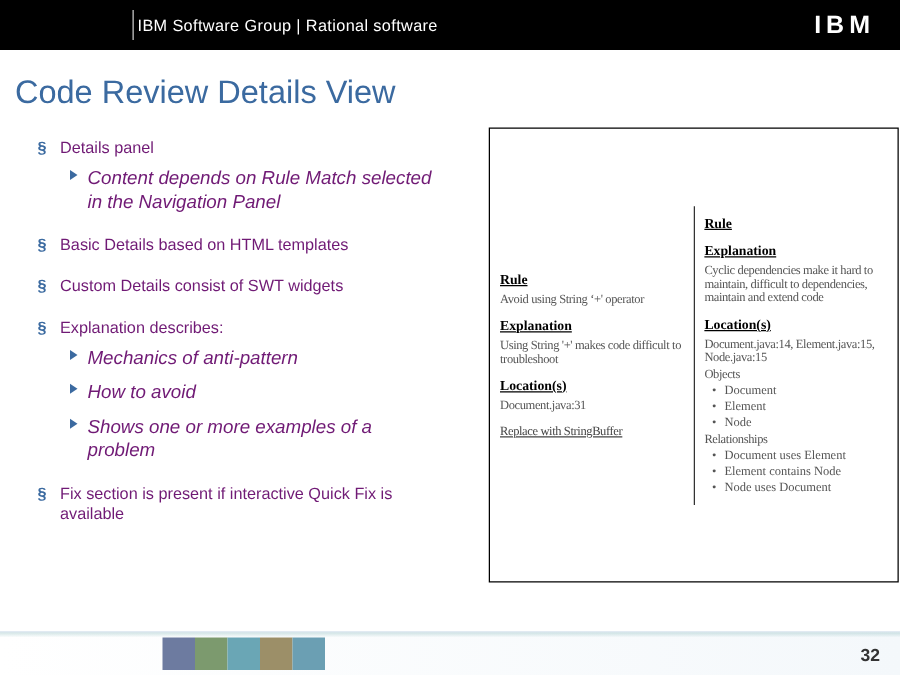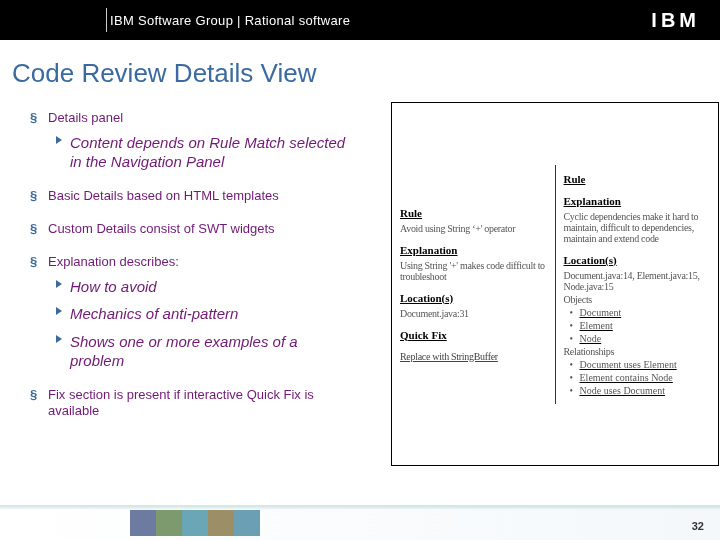--- a/index.html
+++ b/index.html
@@ -140,21 +140,20 @@
   }
   .panel .link {
     text-decoration: underline;
     color: #444;
     margin-top: 10px;
   }
   .panel ul.blist {
     list-style: none;
     padding-left: 6px;
     margin: 2px 0;
-    text-decoration: underline;
   }
   .panel ul.blist li {
     position: relative;
     padding-left: 10px;
     color: #555;
     margin-bottom: 2px;
   }
   .panel ul.blist li::before {
     content:"•";
     position:absolute;
@@ -187,21 +186,21 @@
   }
   .fb1{background:#6d7ba0;}
   .fb2{background:#7c9a6e;}
   .fb3{background:#6aa6b5;}
   .fb4{background:#9c8f68;}
   .fb5{background:#6b9fb3;}
   .slide-number {
     position: absolute;
     right: 16px;
     bottom: 8px;
-    font-size: 11px;
+    font-size: 14px;
     color: #333;
     font-weight: bold;
   }
 </style>
 </head>
 <body>
 
 <div class="header">
   <div class="header-divider"></div>
   <span class="header-title">IBM Software Group | Rational software</span>
@@ -216,38 +215,37 @@
       <span>Details panel</span>
       <ul class="b2">
         <li>Content depends on Rule Match selected in the Navigation Panel</li>
       </ul>
     </li>
     <li>Basic Details based on HTML templates</li>
     <li>Custom Details consist of SWT widgets</li>
     <li>
       <span>Explanation describes:</span>
       <ul class="b2">
+        <li>Mechanics of anti-pattern</li>
         <li>How to avoid</li>
-        <li>Mechanics of anti-pattern</li>
         <li>Shows one or more examples of a problem</li>
       </ul>
     </li>
     <li>Fix section is present if interactive Quick Fix is available</li>
   </ul>
 </div>
 
 <div class="panels">
   <div class="panel">
     <span class="sec first">Rule</span>
     <span class="txt">Avoid using String ‘+' operator</span>
     <span class="sec">Explanation</span>
     <span class="txt">Using String '+' makes code difficult to troubleshoot</span>
     <span class="sec">Location(s)</span>
     <span class="txt">Document.java:31</span>
-    <span class="sec">Quick Fix</span>
     <span class="txt link">Replace with StringBuffer</span>
   </div>
   <div class="panel">
     <span class="sec first">Rule</span>
     <span class="sec">Explanation</span>
     <span class="txt">Cyclic dependencies make it hard to maintain, difficult to dependencies, maintain and extend code</span>
     <span class="sec">Location(s)</span>
     <span class="txt">Document.java:14, Element.java:15, Node.java:15</span>
     <span class="txt">Objects</span>
     <ul class="blist">

